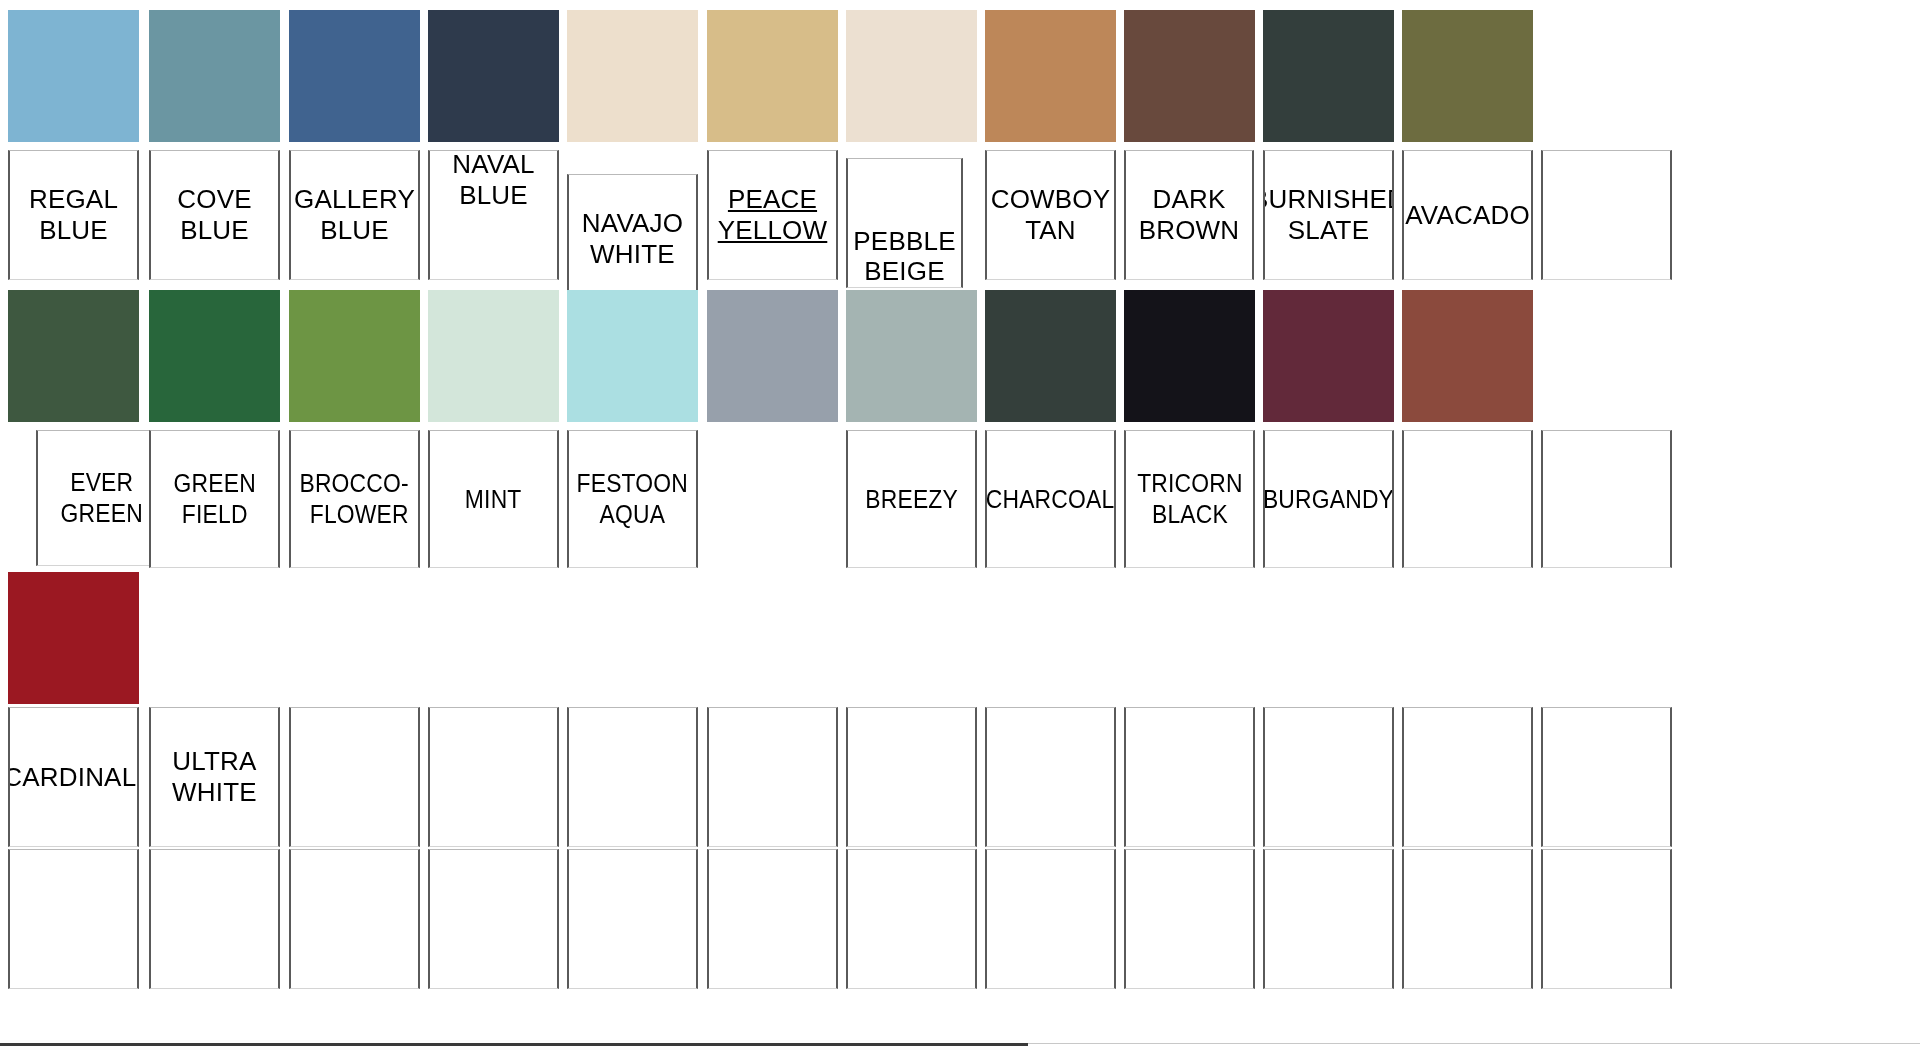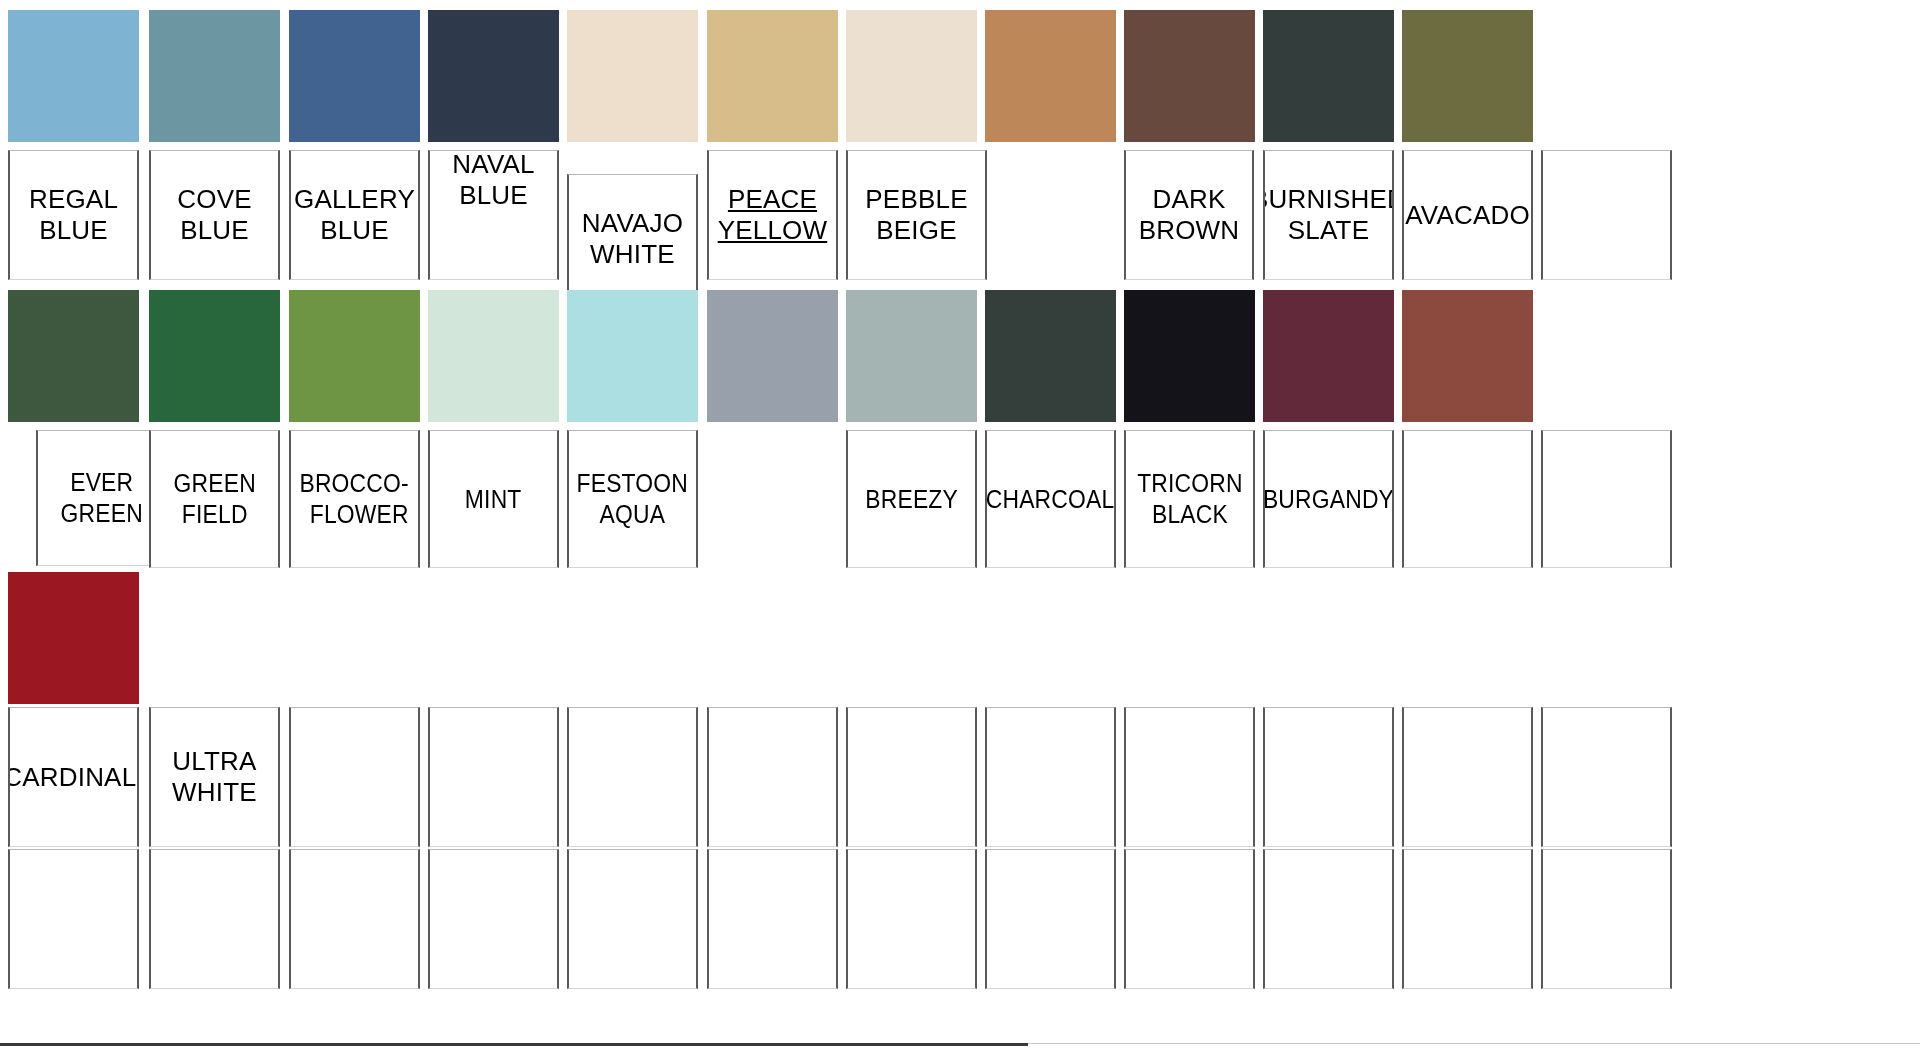--- a/index.html
+++ b/index.html
@@ -130,26 +130,30 @@
     <div class="swatch-cell" style="left: 707px; top: 10px; width: 131px; height: 132px;">
       <div class="swatch-fill" style="background: rgb(215, 189, 137);"></div>
     </div>
     <div class="label-cell" style="left: 707px; top: 150px; width: 131px; height: 130px; text-decoration: underline;">
       <span class="txt">PEACE
 YELLOW</span>
     </div>
     <div class="swatch-cell" style="left: 846px; top: 10px; width: 131px; height: 132px;">
       <div class="swatch-fill" style="background: rgb(236, 224, 209);"></div>
     </div>
-    <div class="label-cell" style="left: 846px; top: 150px; width: 141px; height: 130px;">
+    <div class="label-cell" style="left: 846px; top: 158px; width: 117px; height: 130px; align-items: flex-end;">
       <span class="txt">PEBBLE
 BEIGE</span>
     </div>
     <div class="swatch-cell" style="left: 985px; top: 10px; width: 131px; height: 132px;">
       <div class="swatch-fill" style="background: rgb(189, 135, 89);"></div>
+    </div>
+    <div class="label-cell" style="left: 985px; top: 150px; width: 131px; height: 130px;">
+      <span class="txt">COWBOY
+TAN</span>
     </div>
     <div class="swatch-cell" style="left: 1124px; top: 10px; width: 131px; height: 132px;">
       <div class="swatch-fill" style="background: rgb(104, 73, 61);"></div>
     </div>
     <div class="label-cell" style="left: 1124px; top: 150px; width: 130px; height: 130px;">
       <span class="txt">DARK
 BROWN</span>
     </div>
     <div class="swatch-cell" style="left: 1263px; top: 10px; width: 131px; height: 132px;">
       <div class="swatch-fill" style="background: rgb(51, 62, 60);"></div>

